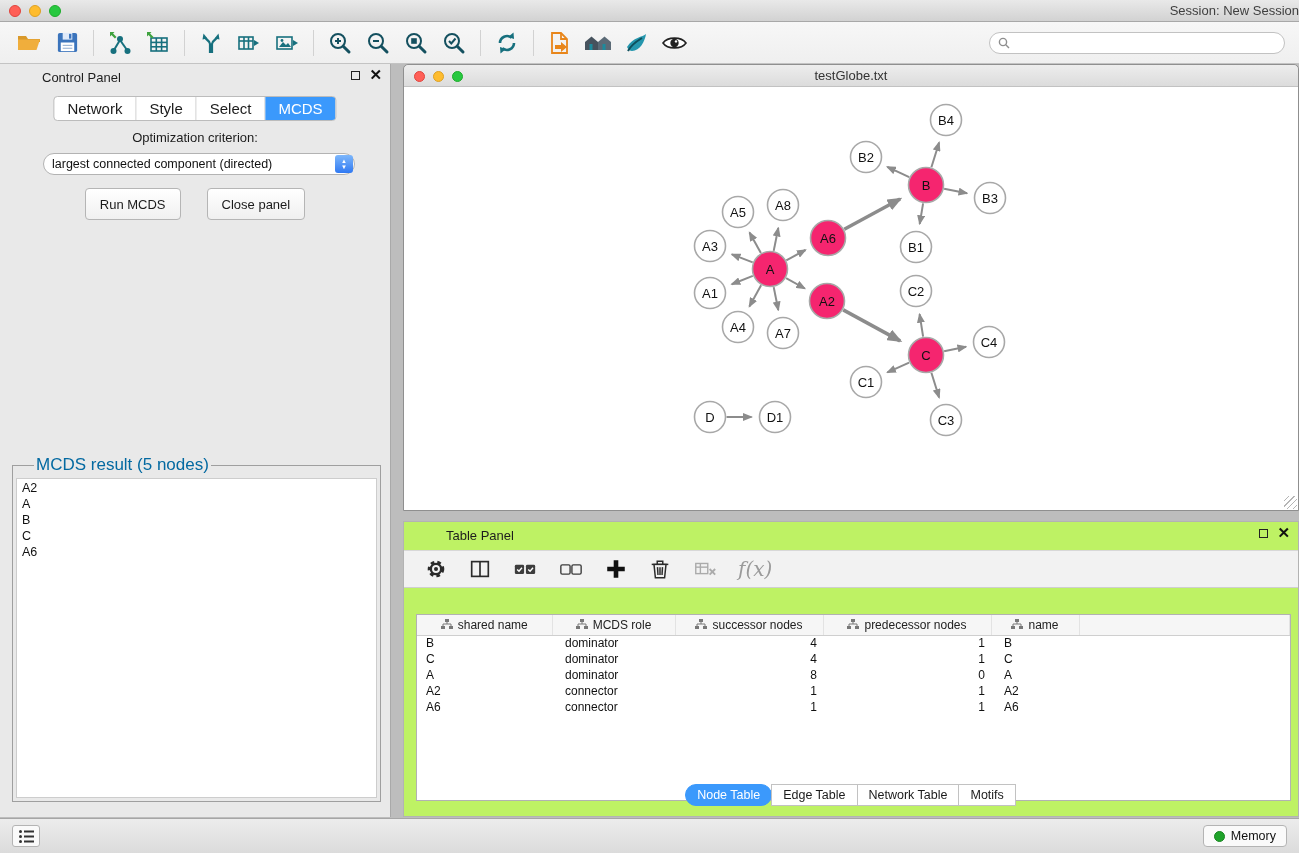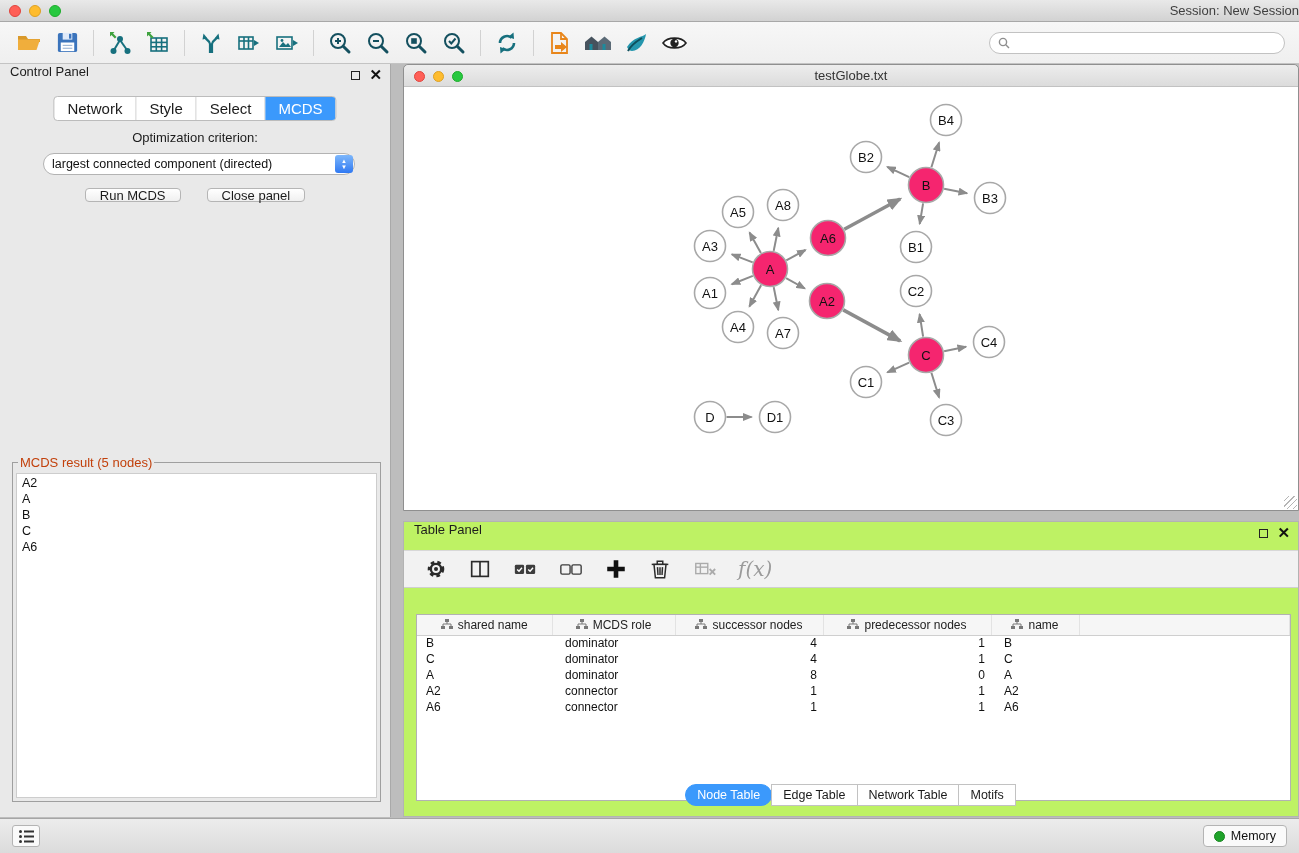--- a/index.html
+++ b/index.html
@@ -24,46 +24,46 @@
     display:flex; align-items:center; padding:0 10px; }
   .tbtn { width:38px; height:34px; display:flex; align-items:center; justify-content:center; cursor:default; }
   .tsep { width:1px; height:26px; background:#d2d2d2; margin:0 7px; }
   .searchbox { margin-left:auto; margin-right:4px; width:296px; height:22px; border:1px solid #c2c2c2;
     border-radius:11px; background:#fff; display:flex; align-items:center; padding:0 8px; gap:5px; }
   .searchbox input { border:none; outline:none; flex:1; font-size:12px; font-family:"Liberation Sans",sans-serif; background:transparent; }
 
   
   .control-panel { position:absolute; left:0; top:64px; width:391px; height:753px;
     background:#e9e9e9; border-right:1px solid #a9a9a9; }
-  .panel-header { position:relative; height:26px; display:flex; align-items:flex-start; padding:0 10px; }
+  .panel-header { position:relative; height:26px; display:flex; align-items:center; padding:0 10px;margin-left:32px; }
   .panel-title { font-size:13px; color:#1d1d1d; }
   .panel-ctrls { position:absolute; right:8px; top:5px; display:flex; gap:9px; align-items:center; }
   .float-ico { width:9px; height:9px; border:1.5px solid #222; display:inline-block; }
   .close-ico { font-size:15px; font-weight:700; color:#111; line-height:12px; }
 
   .cp-tabs { position:absolute; left:50%; transform:translateX(-50%); top:32px; display:flex;
     border:1px solid #bcbcbc; border-radius:4px; background:#fff; overflow:hidden; }
   .cp-tab { padding:3px 13px; font-size:15px; color:#1c1c1c; border-right:1px solid #d2d2d2; }
   .cp-tab:last-child { border-right:none; }
   .cp-tab.selected { background:#3b99fc; color:#fff; }
 
   .opt-label { position:absolute; top:66px; width:100%; text-align:center; font-size:13px; color:#1c1c1c; }
   .dropdown { position:absolute; left:43px; top:89px; width:312px; height:22px; background:#fff;
     border:1px solid #b3b3b3; border-radius:11px; font-size:12.5px; color:#111;
     display:flex; align-items:center; padding-left:8px; }
   .dd-stepper { position:absolute; right:1px; top:1px; bottom:1px; width:18px; border-radius:3px;
     background:linear-gradient(#7db7fb,#3079f2); color:#fff; display:flex; flex-direction:column;
     align-items:center; justify-content:center; font-size:6px; line-height:6px; }
   .cp-buttons { position:absolute; top:124px; width:100%; display:flex; justify-content:center; gap:26px; }
-  .btn { height:14px; padding:0 14px; font-size:13px; color:#1b1b1b; background:linear-gradient(#ffffff,#f0f0f0);
+  .btn { height:32px; padding:0 14px; font-size:13px; color:#1b1b1b; background:linear-gradient(#ffffff,#f0f0f0);
     border:1px solid #b5b5b5; border-radius:4px; display:flex; align-items:center; }
 
   .result-fieldset { position:absolute; left:12px; right:9px; top:391px; bottom:15px;
     border:1px solid #9f9f9f; padding:3px; background:#e9e9e9; }
-  .result-fieldset legend { font-size:13px; color:#c2410c; padding:0 2px; margin-left:2px; }
+  .result-fieldset legend { font-size:17px; color:#0369a1; padding:0 2px; margin-left:18px; }
   .result-list { width:100%; height:100%; background:#fff; border:1px solid #cdcdcd; overflow:auto;
     font-size:12.5px; color:#111; padding:1px 0; }
   .result-item { padding:0 5px; line-height:16px; }
 
   
   .network-window { position:absolute; left:403px; top:64px; width:896px; height:447px;
     background:#e5e5e5; border:1px solid #8f8f8f; border-radius:5px 5px 0 0; }
   .net-titlebar { position:relative; height:22px; background:linear-gradient(#ededed,#dcdcdc);
     border-bottom:1px solid #c2c2c2; border-radius:5px 5px 0 0; display:flex; align-items:center; }
   .net-titlebar .lights { left:10px; top:6px; }

